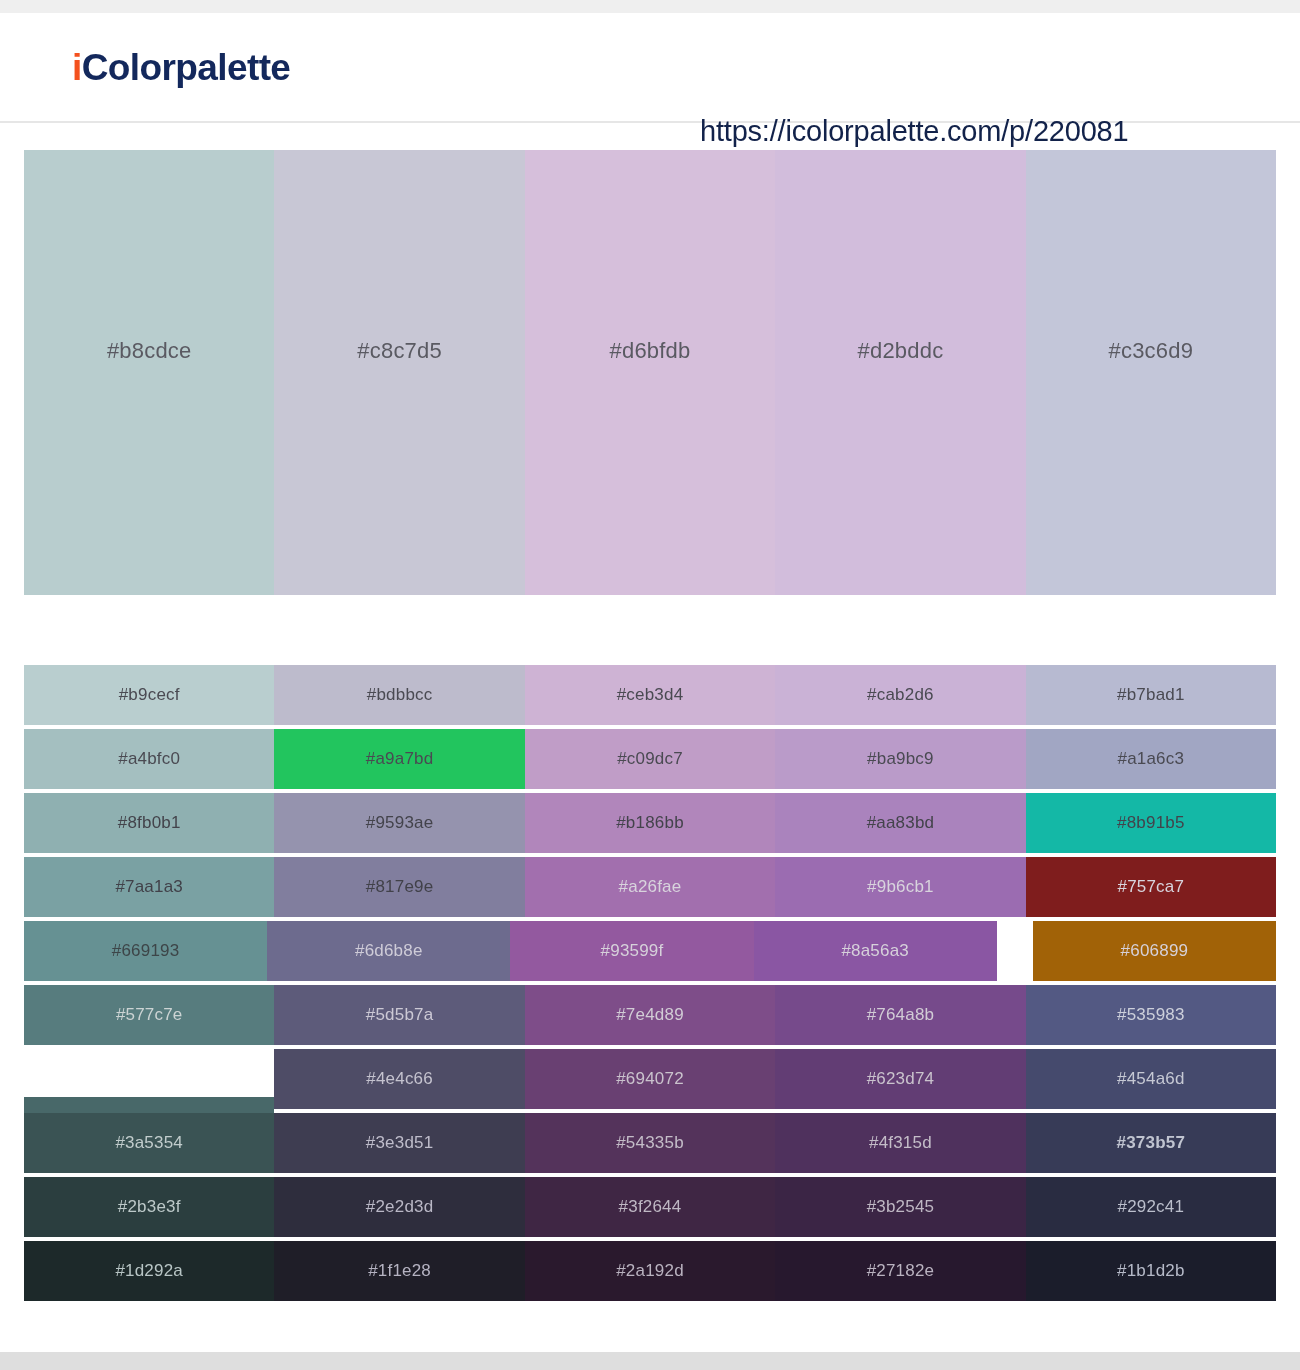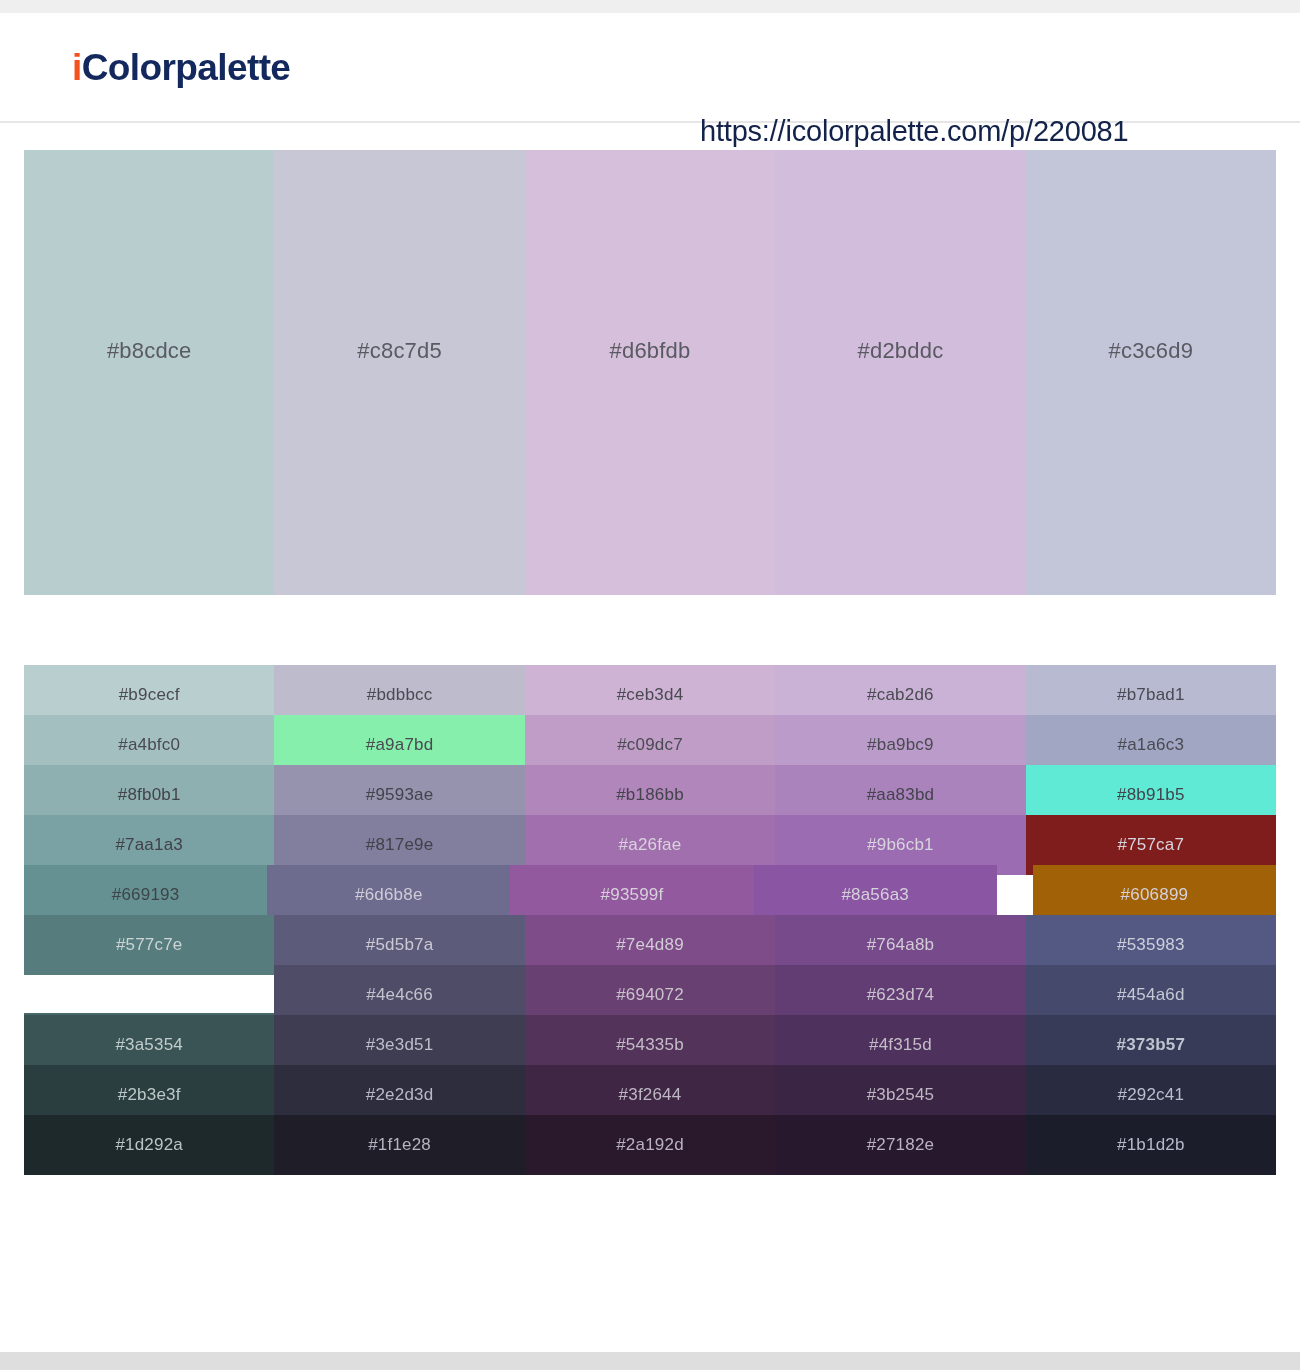--- a/index.html
+++ b/index.html
@@ -94,21 +94,21 @@
     position: absolute;
     left: 24px;
     top: 665px;
     width: 1252px;
     display: flex;
     flex-direction: column;
   }
   .shade-row {
     display: flex;
     width: 100%;
-    height: 50px;
+    height: 64px;
   }
   .shade-cell {
     flex: 1 1 0;
     height: 60px;
     display: flex;
     align-items: center;
     justify-content: center;
   }
   .shade-label {
     font-size: 17px;
@@ -172,21 +172,21 @@
           <span class="shade-label" style="color: rgb(74, 74, 82);">#cab2d6</span>
         </div>
         <div class="shade-cell" style="background: rgb(183, 186, 209);">
           <span class="shade-label" style="color: rgb(74, 74, 82);">#b7bad1</span>
         </div>
       </div>
       <div class="shade-row">
         <div class="shade-cell" style="background: rgb(164, 191, 192);">
           <span class="shade-label" style="color: rgb(74, 74, 82);">#a4bfc0</span>
         </div>
-        <div class="shade-cell" style="background: #86efac;">
+        <div class="shade-cell" style="background: #22c55e;">
           <span class="shade-label" style="color: rgb(74, 74, 82);">#a9a7bd</span>
         </div>
         <div class="shade-cell" style="background: rgb(192, 157, 199);">
           <span class="shade-label" style="color: rgb(74, 74, 82);">#c09dc7</span>
         </div>
         <div class="shade-cell" style="background: rgb(186, 155, 201);">
           <span class="shade-label" style="color: rgb(74, 74, 82);">#ba9bc9</span>
         </div>
         <div class="shade-cell" style="background: rgb(161, 166, 195);">
           <span class="shade-label" style="color: rgb(74, 74, 82);">#a1a6c3</span>
@@ -198,21 +198,21 @@
         </div>
         <div class="shade-cell" style="background: rgb(149, 147, 174);">
           <span class="shade-label" style="color: rgb(67, 67, 75);">#9593ae</span>
         </div>
         <div class="shade-cell" style="background: rgb(177, 134, 187);">
           <span class="shade-label" style="color: rgb(67, 67, 75);">#b186bb</span>
         </div>
         <div class="shade-cell" style="background: rgb(170, 131, 189);">
           <span class="shade-label" style="color: rgb(67, 67, 75);">#aa83bd</span>
         </div>
-        <div class="shade-cell" style="background: #5eead4;">
+        <div class="shade-cell" style="background: #14b8a6;">
           <span class="shade-label" style="color: rgb(67, 67, 75);">#8b91b5</span>
         </div>
       </div>
       <div class="shade-row">
         <div class="shade-cell" style="background: rgb(122, 161, 163);">
           <span class="shade-label" style="color: rgb(65, 65, 73);">#7aa1a3</span>
         </div>
         <div class="shade-cell" style="background: rgb(129, 126, 158);">
           <span class="shade-label" style="color: rgb(65, 65, 73);">#817e9e</span>
         </div>

